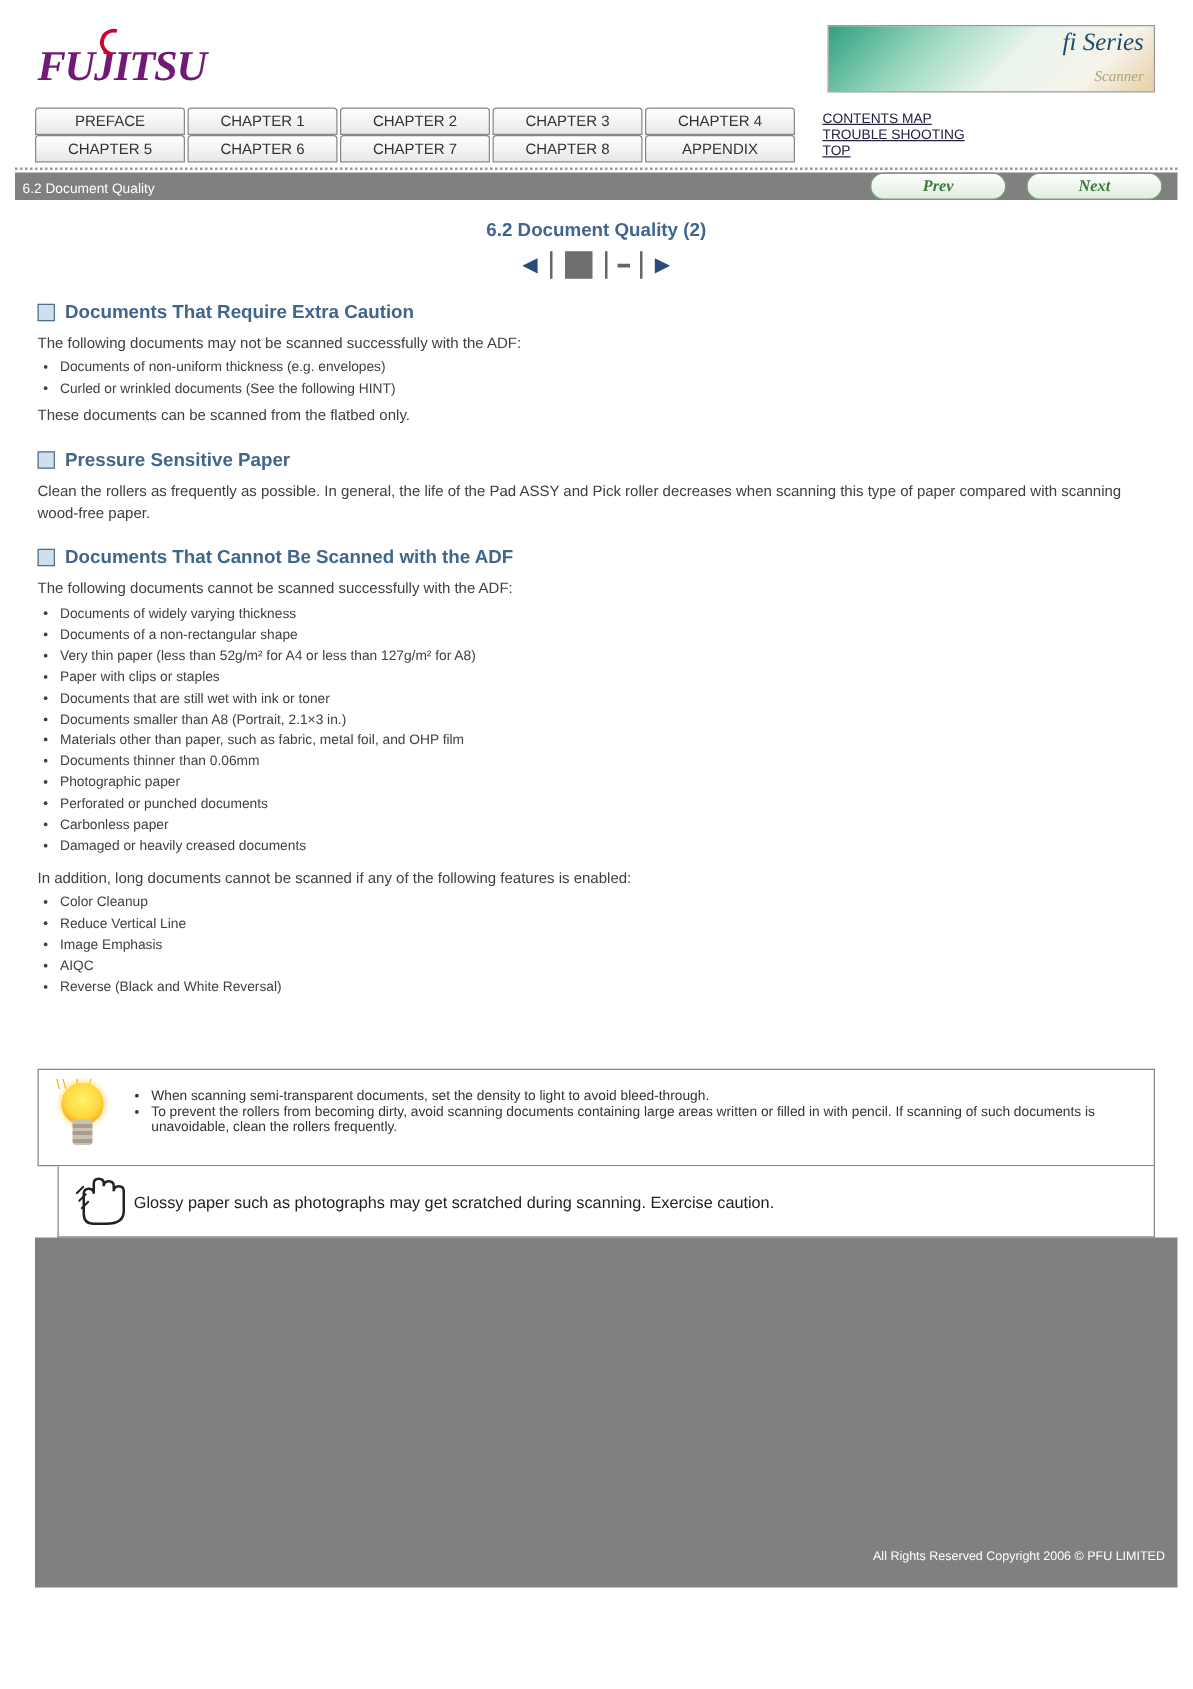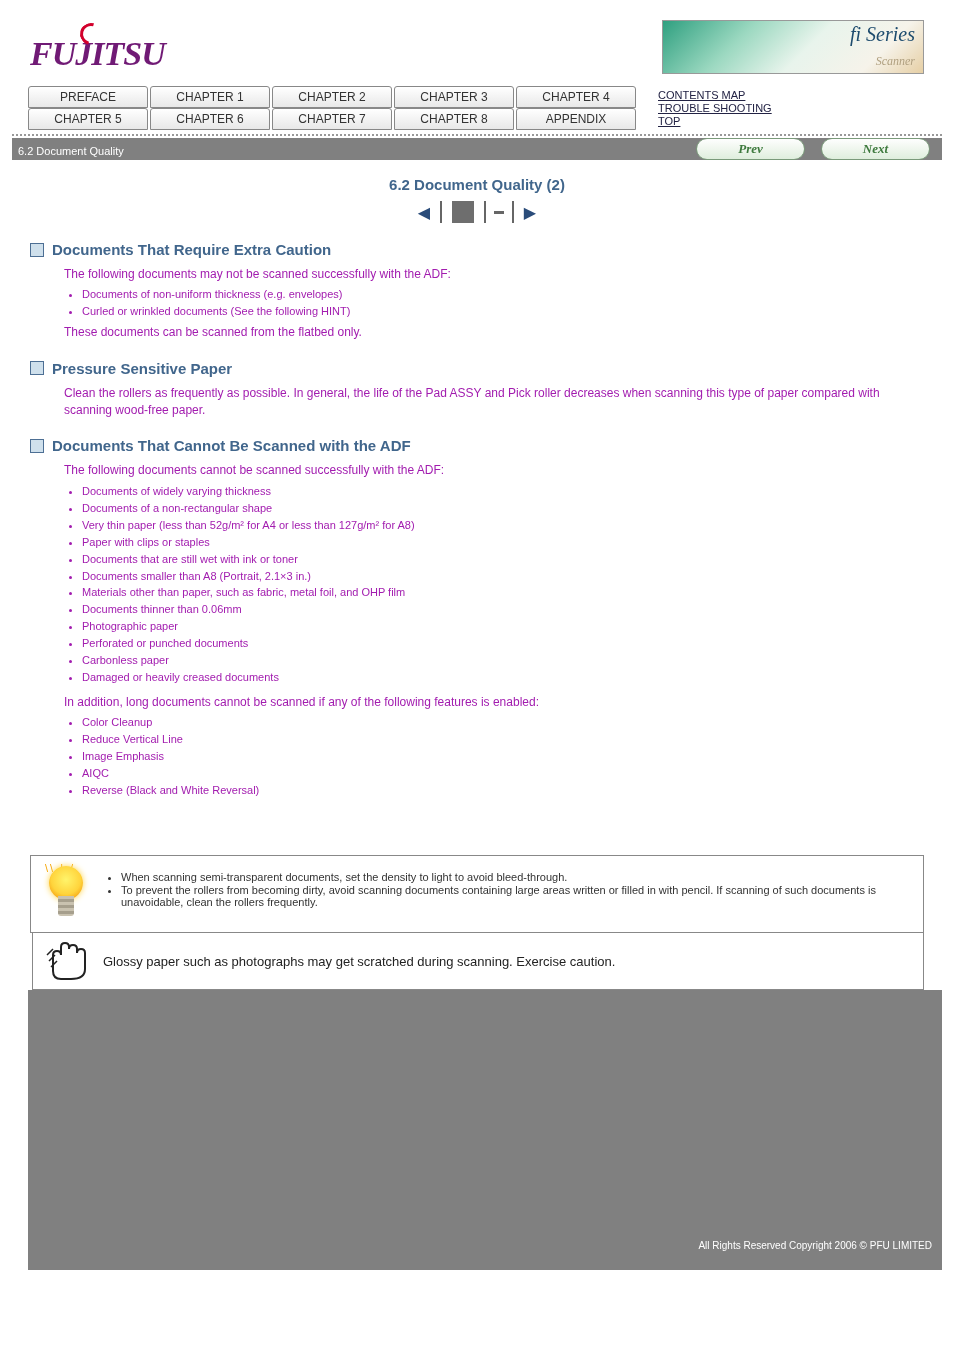--- a/index.html
+++ b/index.html
@@ -13,35 +13,35 @@
   .tabs{margin:6px 28px 2px 28px}
   .tabrow{display:flex}
   .tab{width:118px;height:20px;line-height:20px;background:linear-gradient(#fff,#e8e8e8);border:1px solid #888;border-radius:3px 3px 0 0;margin-right:2px;text-align:center;font-size:12px;color:#333;cursor:pointer;font-family:"Trebuchet MS",sans-serif}
   .dots{border-top:2px dotted #999;margin:4px 12px 0 12px}
   .graybar{height:22px;background:#808080;margin:2px 12px 0 12px;display:flex;justify-content:space-between;align-items:center;padding:0 6px;color:#fff;font-size:12px}
   .navbtns{display:flex;gap:16px;margin:-1px 6px 0 0}
   .navbtn{width:107px;height:20px;background:linear-gradient(#fefefe,#dfeedd);border:1px solid #7a9a7a;border-radius:12px;display:flex;align-items:center;justify-content:center;font:italic bold 13px/1 Georgia,serif;color:#3e7a3e;cursor:pointer}
   .content{padding:10px 30px 30px 30px}
   h2.sec{font:bold 15px Arial;color:#41668c;margin:18px 0 8px 0;display:flex;align-items:center;gap:8px}
   h2.sec .sq{display:inline-block;width:12px;height:12px;background:#cfe0ec;border:1px solid #4d6f94}
-  .body{margin-left:34px;font-size:12px;color:#a21caf;line-height:1.45}
+  .body{font-size:12px;color:#404040;line-height:1.45}
   ul.b{margin:4px 0 4px 18px;padding:0}
   ul.b li{list-style:disc;margin:1px 0;font-size:11px}
   .pager{display:flex;justify-content:center;align-items:center;gap:6px;margin:8px 0 6px 0}
   .pagerbtn{width:16px;height:16px;display:flex;align-items:center;justify-content:center;color:#2a4c7a;font-size:16px;cursor:pointer}
   .pagethumb{width:22px;height:22px;background:#6e6e6e;display:inline-block;margin:0 2px}
   .pagemark{width:2px;height:22px;background:#666;display:inline-block;margin:0 2px}
   .hintbox{border:1px solid #888;margin:22px 30px 0 30px;padding:10px 12px 10px 12px;display:flex;gap:14px;align-items:flex-start}
   .bulb{width:46px;height:56px;flex:none;position:relative}
   .bulb .glow{position:absolute;left:6px;top:0;width:34px;height:34px;border-radius:50%;background:radial-gradient(circle at 50% 40%,#fff46b 0%,#ffd43c 55%,#f6a414 80%);box-shadow:0 0 6px #fdd54a}
   .bulb .base{position:absolute;left:15px;top:30px;width:16px;height:20px;background:repeating-linear-gradient(#c9c2b0 0 3px,#a69f8d 3px 6px);border-radius:0 0 3px 3px}
   .bulb .rays{position:absolute;left:2px;top:-4px;font-size:11px;color:#f5a300;letter-spacing:2px}
   .hintlist{font-size:12px;color:#333}
   .hintlist li{margin:3px 0}
-  .attn{border:1px solid #888;border-top:none;margin:0 30px 0 32px;padding:8px 12px;display:flex;align-items:center;gap:12px;background:#fff}
+  .attn{border:1px solid #888;border-top:none;margin:0 30px 0 46px;padding:8px 12px;display:flex;align-items:center;gap:2px;background:#fff}
   .hand{width:46px;height:40px;flex:none;position:relative}
   .hand svg{width:46px;height:40px}
   .footer-dark{background:#808080;margin:0 12px 12px 28px;height:280px}
   .crumb{margin:4px 34px 0 0;font-size:11px;color:#fff}
   .right-links{font-size:11px;color:#333}
   .right-links a{display:block;color:#224;margin:1px 0}
 </style>
 </head>
 <body>
 <div class="page">

